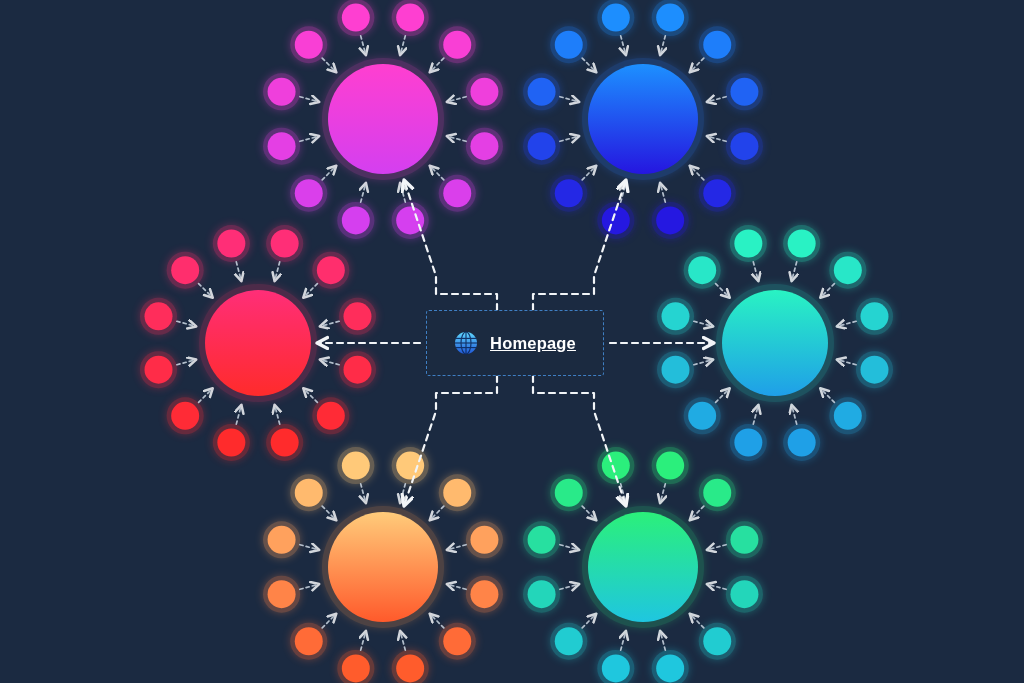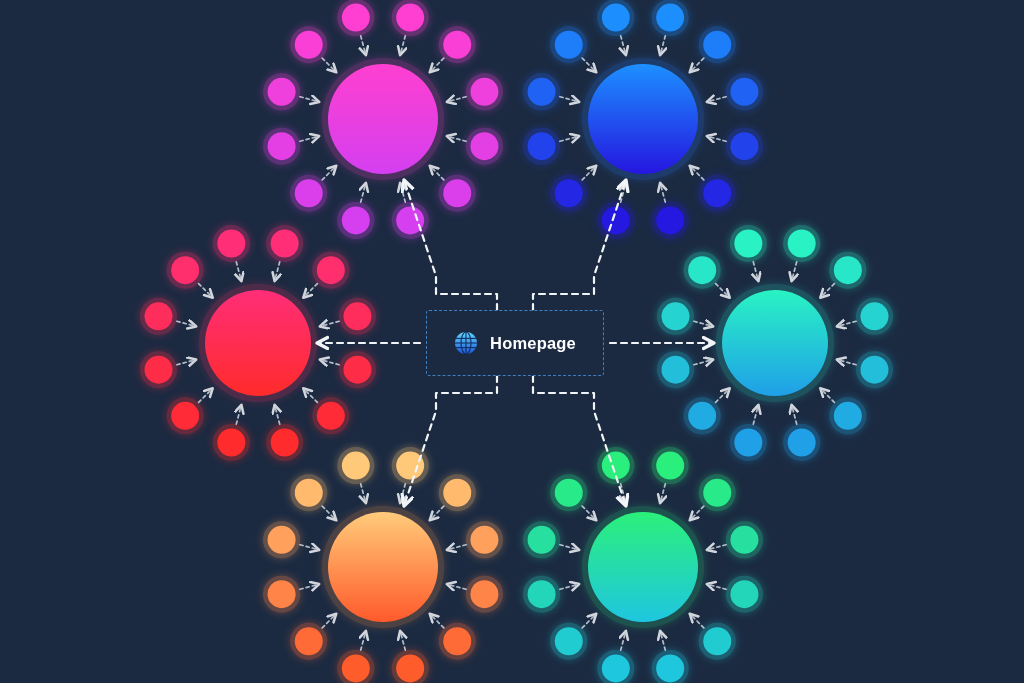--- a/index.html
+++ b/index.html
@@ -375,16 +375,16 @@
       </defs>
       <circle cx="12" cy="12" r="11" fill="url(#globeGrad)"></circle>
       <g stroke="#0d2a5e" stroke-width="1.15" fill="none" opacity="0.92">
         <ellipse cx="12" cy="12" rx="5" ry="11"></ellipse>
         <line x1="12" y1="1" x2="12" y2="23"></line>
         <line x1="1.6" y1="7.4" x2="22.4" y2="7.4"></line>
         <line x1="0.9" y1="12" x2="23.1" y2="12"></line>
         <line x1="1.6" y1="16.6" x2="22.4" y2="16.6"></line>
       </g>
     </svg>
-    <span class="hub-label" style="color: rgb(255, 255, 255);">Homepage</span>
+    <span class="hub-label" style="color: rgb(255, 255, 255); text-decoration: underline;">Homepage</span>
   </div>
 
 </div>
 
 </body></html>

